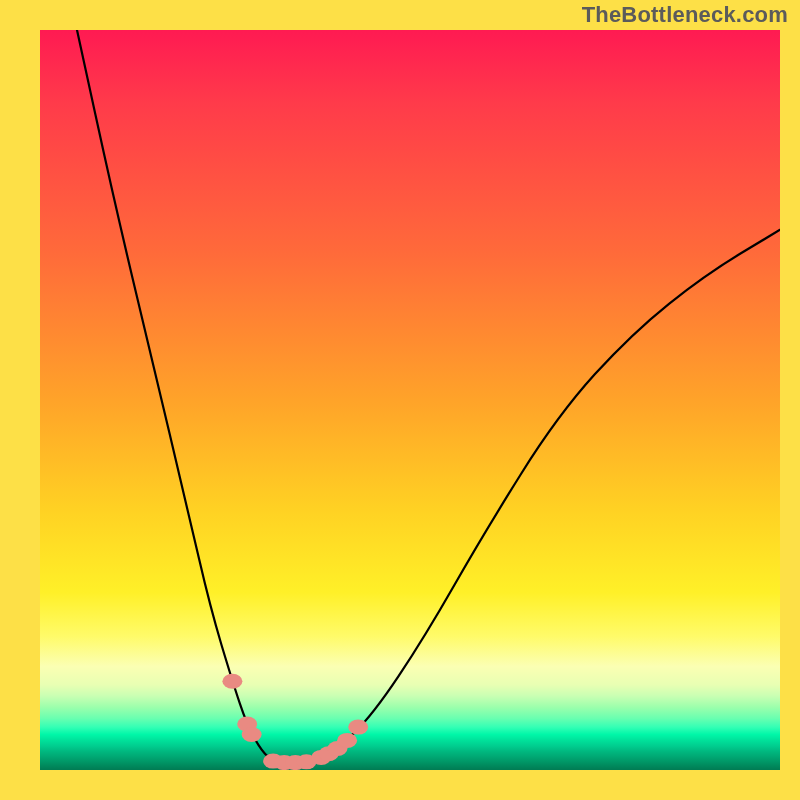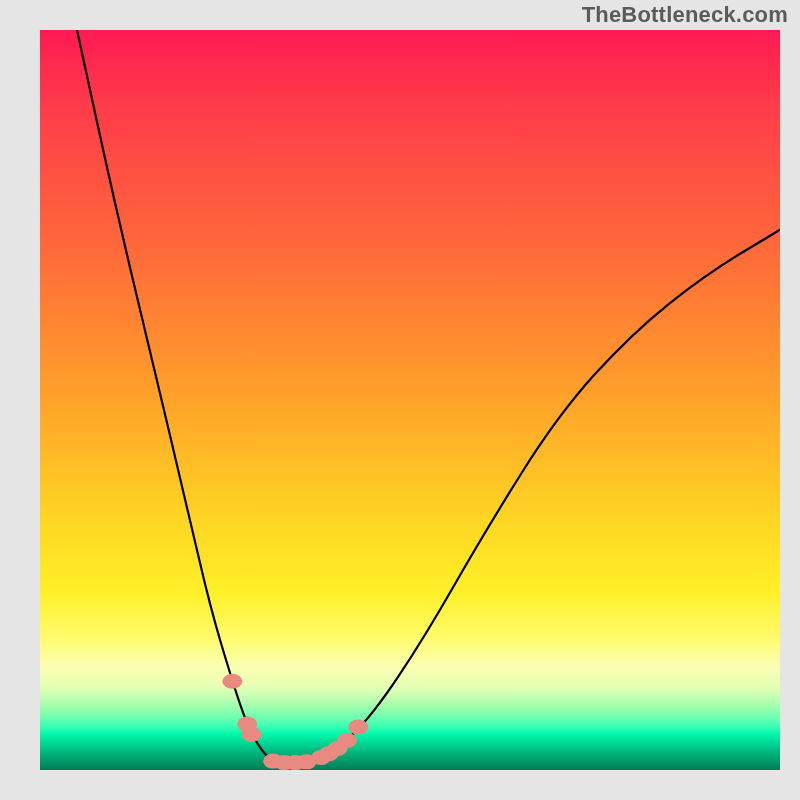--- a/index.html
+++ b/index.html
@@ -9,21 +9,21 @@
     height: 800px;
     background: #000;
     overflow: hidden;
   }
   .frame {
     position: absolute;
     left: 0;
     top: 0;
     width: 800px;
     height: 800px;
-    background: #e5e5e5;
+    background: #fde047;
   }
   .plot-area {
     position: absolute;
     left: 40px;
     top: 30px;
     width: 740px;
     height: 740px;
     overflow: hidden;
   }
   .gradient {

